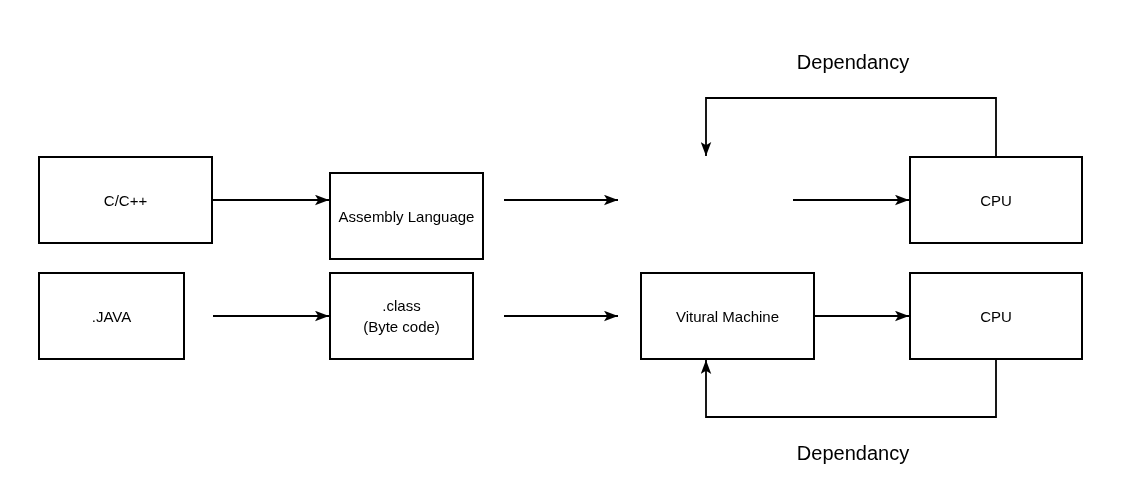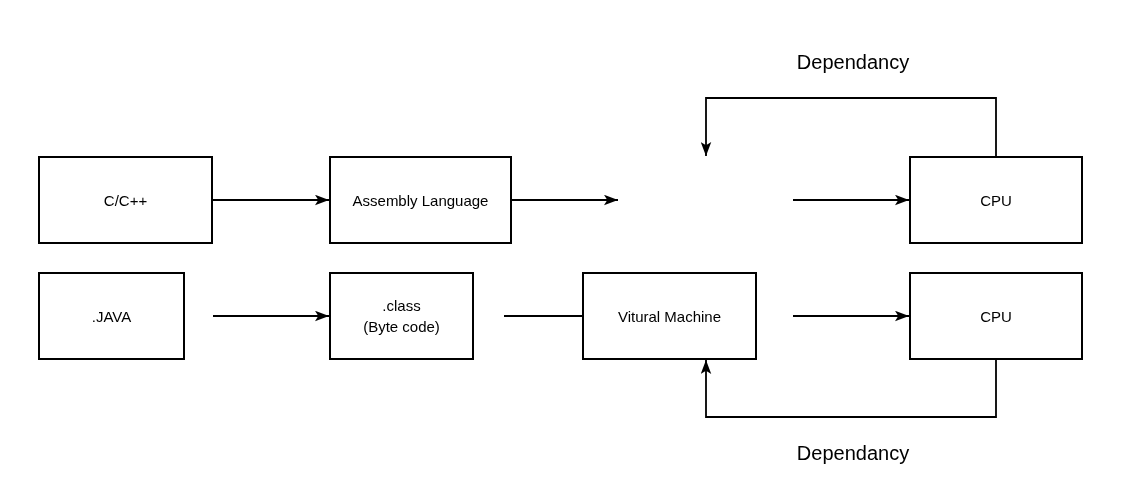--- a/index.html
+++ b/index.html
@@ -75,35 +75,35 @@
     <line x1="793" y1="316" x2="909" y2="316" marker-end="url(#arrow)"></line>
 
     <polyline points="996,156 996,98 706,98 706,156" marker-end="url(#arrow)"></polyline>
 
     <polyline points="996,360 996,417 706,417 706,360" marker-end="url(#arrow)"></polyline>
   </svg>
 
   <div class="node" style="left:38px;  top:156px; width:175px; height:88px">
     <span class="node-label">C/C++</span>
   </div>
-  <div class="node" style="left:329px; top:156px; width:183px; height:88px">
+  <div class="node" style="left:329px; top:172px; width:155px; height:88px">
     <span class="node-label">Assembly Language</span>
   </div>
   <div class="node" style="left:909px; top:156px; width:174px; height:88px">
     <span class="node-label">CPU</span>
   </div>
 
   <div class="node" style="left:38px;  top:272px; width:147px; height:88px">
     <span class="node-label">.JAVA</span>
   </div>
   <div class="node" style="left:329px; top:272px; width:145px; height:88px">
     <span class="node-label">.class
 (Byte code)</span>
   </div>
-  <div class="node" style="left:582px; top:272px; width:175px; height:88px">
+  <div class="node" style="left:640px; top:272px; width:175px; height:88px">
     <span class="node-label">Vitural Machine</span>
   </div>
   <div class="node" style="left:909px; top:272px; width:174px; height:88px">
     <span class="node-label">CPU</span>
   </div>
 
   <div class="float-label" style="left:853px; top:62px">Dependancy</div>
   <div class="float-label" style="left:853px; top:453px">Dependancy</div>
 
 </div>

